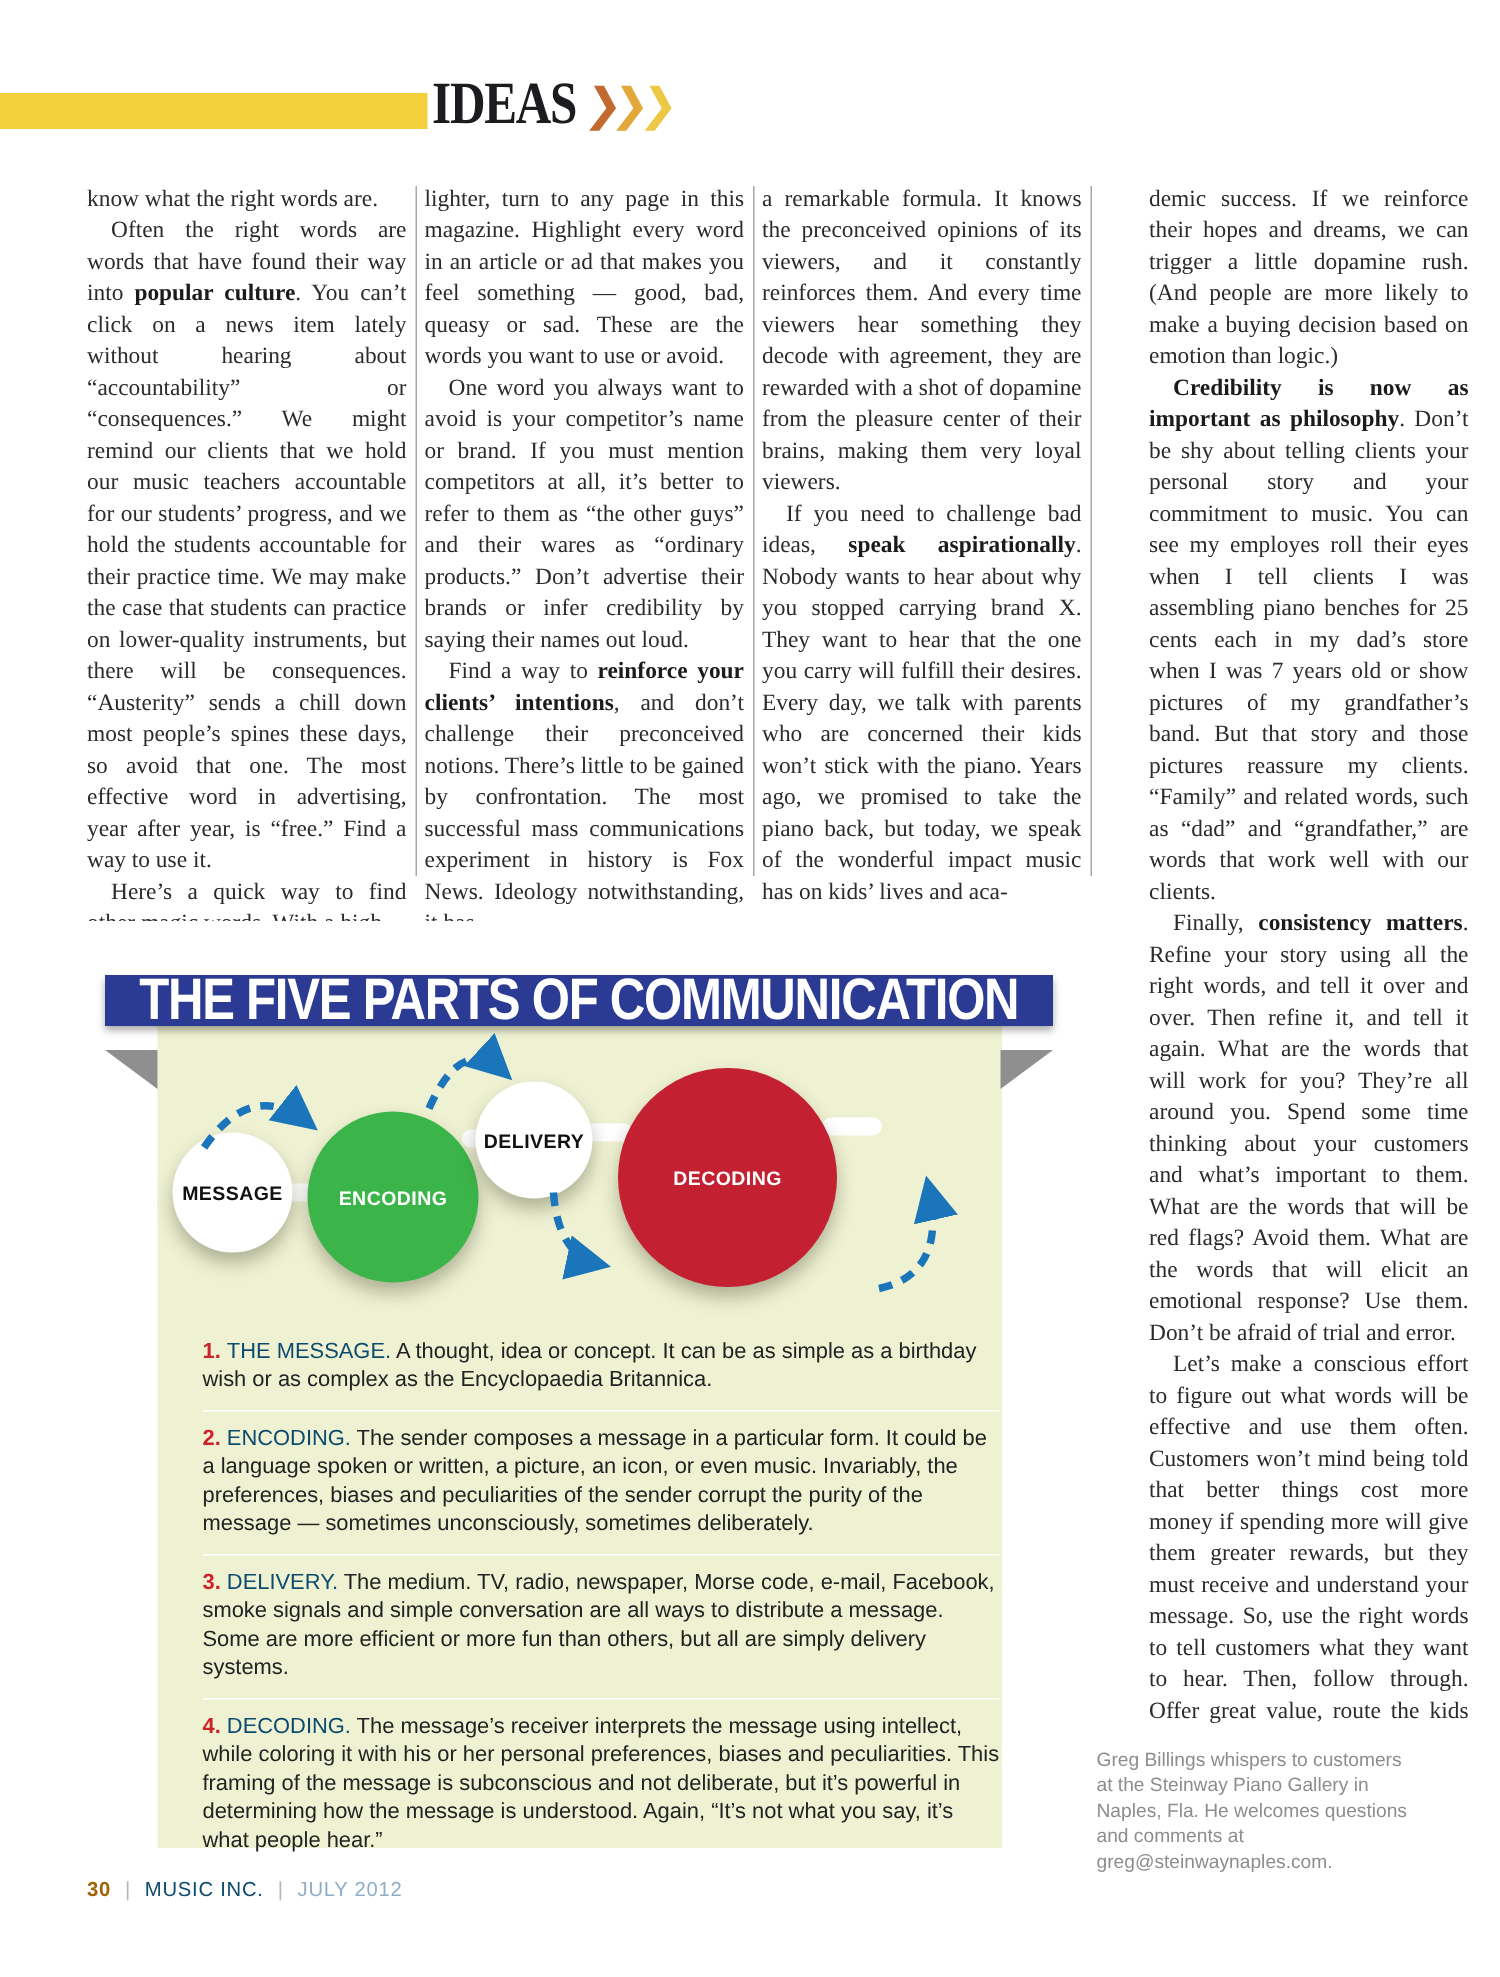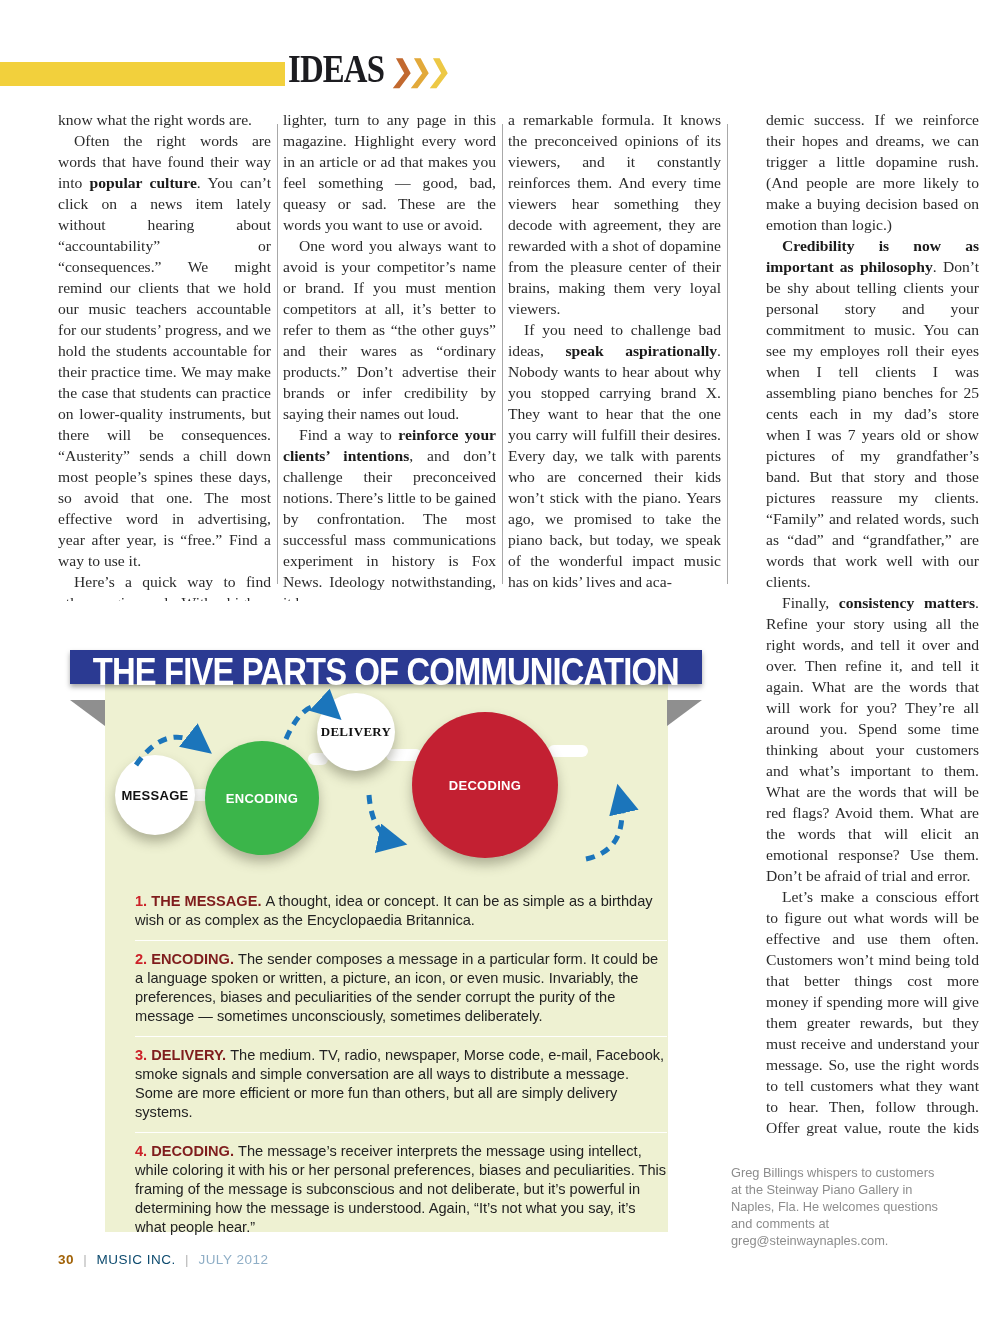--- a/index.html
+++ b/index.html
@@ -12,67 +12,67 @@
   
   .header-bar { position:absolute; left:0; top:62px; width:285px; height:24px; }
   .masthead { position:absolute; left:288px; top:48px; height:40px; display:flex; align-items:flex-end; }
   .masthead .title {
     font-family:"Liberation Serif", serif; font-weight:bold; font-size:40px; line-height:38px;
     letter-spacing:-1px; color:#1c1c20; transform:scaleX(0.82); transform-origin:left bottom;
   }
   .chevrons { display:flex; align-items:flex-end; margin-left:-8px; }
   .chevrons span { font-size:30px; line-height:34px; font-weight:bold; transform:skewX(-6deg); margin-left:-7px; font-family:"DejaVu Sans", sans-serif; }
   
-  .col { position:absolute; top:109px; width:213px; font-size:15.6px; line-height:21px; text-align:justify; color:#2b2b2b; }
+  .col { position:absolute; top:122px; width:213px; font-size:15.6px; line-height:21px; text-align:justify; color:#2b2b2b; }
   .col-1 { left:58px;  height:492px; overflow:hidden; }
   .col-2 { left:283px; height:492px; overflow:hidden; }
   .col-3 { left:508px; height:492px; overflow:hidden; }
   .col-4 { left:731px; height:1030px; overflow:hidden;margin-left:35px; }
   .col p.indent { text-indent:16px; }
   .col b { color:#1b1b1b; }
   .rule { position:absolute; top:124px; width:1px; height:460px; background:#a8a8a8; }
   .rule-1 { left:277px; } .rule-2 { left:502px; } .rule-3 { left:727px; }
   .bio { position:absolute; left:731px; top:1164px; width:213px;
          font-family:"Liberation Sans", sans-serif; font-size:12.8px; line-height:17px; color:#8d8d8d; text-align:left; }
   
   .infographic { position:absolute; left:70px; top:645px; width:632px; height:592px; }
   .info-bg { position:absolute; left:35px; top:27px; width:563px; height:560px; }
   .info-banner {
     position:absolute; left:0; top:5px; width:632px; height:34px;
-    display:flex; align-items:flex-start; justify-content:center;
+    display:flex; align-items:center; justify-content:center;
     box-shadow:0 3px 5px rgba(0,0,0,0.35);
   }
   .info-banner .banner-text {
     color:#ffffff; font-family:"Liberation Sans", sans-serif; font-weight:bold;
     font-size:39px; letter-spacing:-1px; white-space:nowrap; transform:scaleX(0.84);
   }
   .fold { position:absolute; top:55px; width:0; height:0; border-style:solid; }
   .fold-left  { left:0;  border-width:0 35px 26px 0; border-color:transparent #8f8f8f transparent transparent; }
   .fold-right { right:0; border-width:26px 35px 0 0;  border-color:#8f8f8f transparent transparent transparent; }
   .connector { position:absolute; background:#ffffff; border-radius:6px; height:12px; }
   .node {
     position:absolute; border-radius:50%;
     display:flex; align-items:center; justify-content:center;
     box-shadow:0 7px 12px rgba(60,60,40,0.35);
     font-family:"Liberation Sans", sans-serif; font-weight:bold; letter-spacing:0.3px;
   }
   .node .node-label { font-size:13px; }
   .node-0 { left:45px;  top:110px; width:80px;  height:80px; }
   .node-1 { left:135px; top:96px;  width:114px; height:114px; }
-  .node-2 { left:247px; top:48px;  width:78px;  height:78px;font-family:Liberation Serif, serif; }
+  .node-2 { left:247px; top:76px;  width:78px;  height:78px; }
   .node-3 { left:342px; top:67px;  width:146px; height:146px; }
   .node-4 { left:507px; top:54px;  width:82px;  height:82px; }
   .arrows { position:absolute; left:0; top:0; width:632px; height:592px; pointer-events:none; }
   
   .info-items { position:absolute; left:65px; top:238px; width:532px;
     font-family:"Liberation Sans", sans-serif; font-size:14.6px; line-height:19px; color:#222; }
   .info-item { padding:9px 0 10px 0; }
   .info-item + .info-item { border-top:1px solid rgba(255,255,255,0.95); }
   .info-item .num  { font-weight:bold; }
-  .info-item .iname{ font-weight:bold; color:#7f1d1d; }
+  .info-item .iname{ font-weight:normal; color:#0c4a6e; }
   
   .footer { position:absolute; left:58px; top:1252px; font-family:"Liberation Sans", sans-serif; font-size:13.5px; letter-spacing:0.5px; }
   .footer .pn { font-weight:bold; }
   .footer .sep { color:#b5b5b5; padding:0 5px; }
   .footer .mag { color:#8d8d8d; }
 </style>
 </head>
 <body>
 
 <div class="page">

